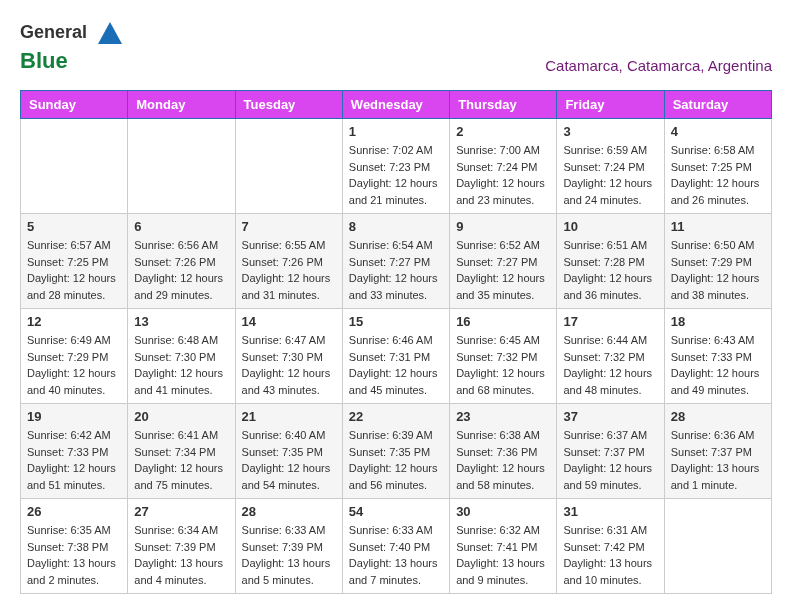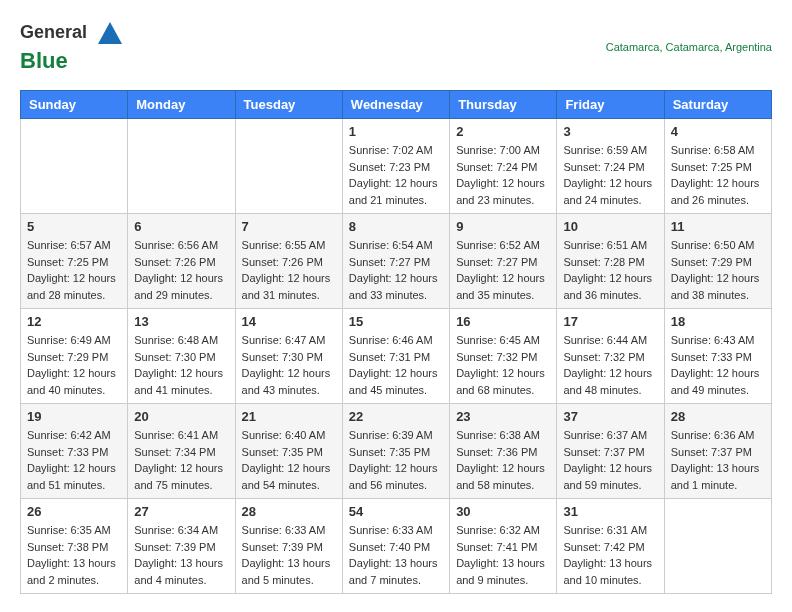--- a/index.html
+++ b/index.html
@@ -6,52 +6,52 @@
     body {
       font-family: Arial, sans-serif;
       background: #fff;
       width: 792px;
       min-height: 612px;
       padding: 20px;
     }
     .header-area {
       display: flex;
       justify-content: space-between;
-      align-items: center;
+      align-items: flex-end;
       margin-bottom: 16px;
     }
     .logo {
       display: flex;
       align-items: center;
     }
     .logo-icon {
       width: 28px;
       height: 28px;
       margin-left: 4px;
     }
     .title-area {
       text-align: right;
     }
     .month-title {
       font-size: 36px;
       font-weight: bold;
       color: #333;
     }
     .subtitle {
-      font-size: 11px;
-      color: #15803d;
+      font-size: 15px;
+      color: #701a75;
       margin-left: 33px;
     }
     .calendar {
       width: 100%;
       border-collapse: collapse;
       border: 1px solid #ccc;
     }
     .calendar th {
-      background-color: #3b82f6;
+      background-color: #d946ef;
       color: #fff;
       text-align: left;
       padding: 6px 8px;
       font-size: 13px;
       border: 1px solid #2a6db5;
     }
     .calendar td {
       vertical-align: top;
       border: 1px solid #ccc;
       padding: 5px 6px;

